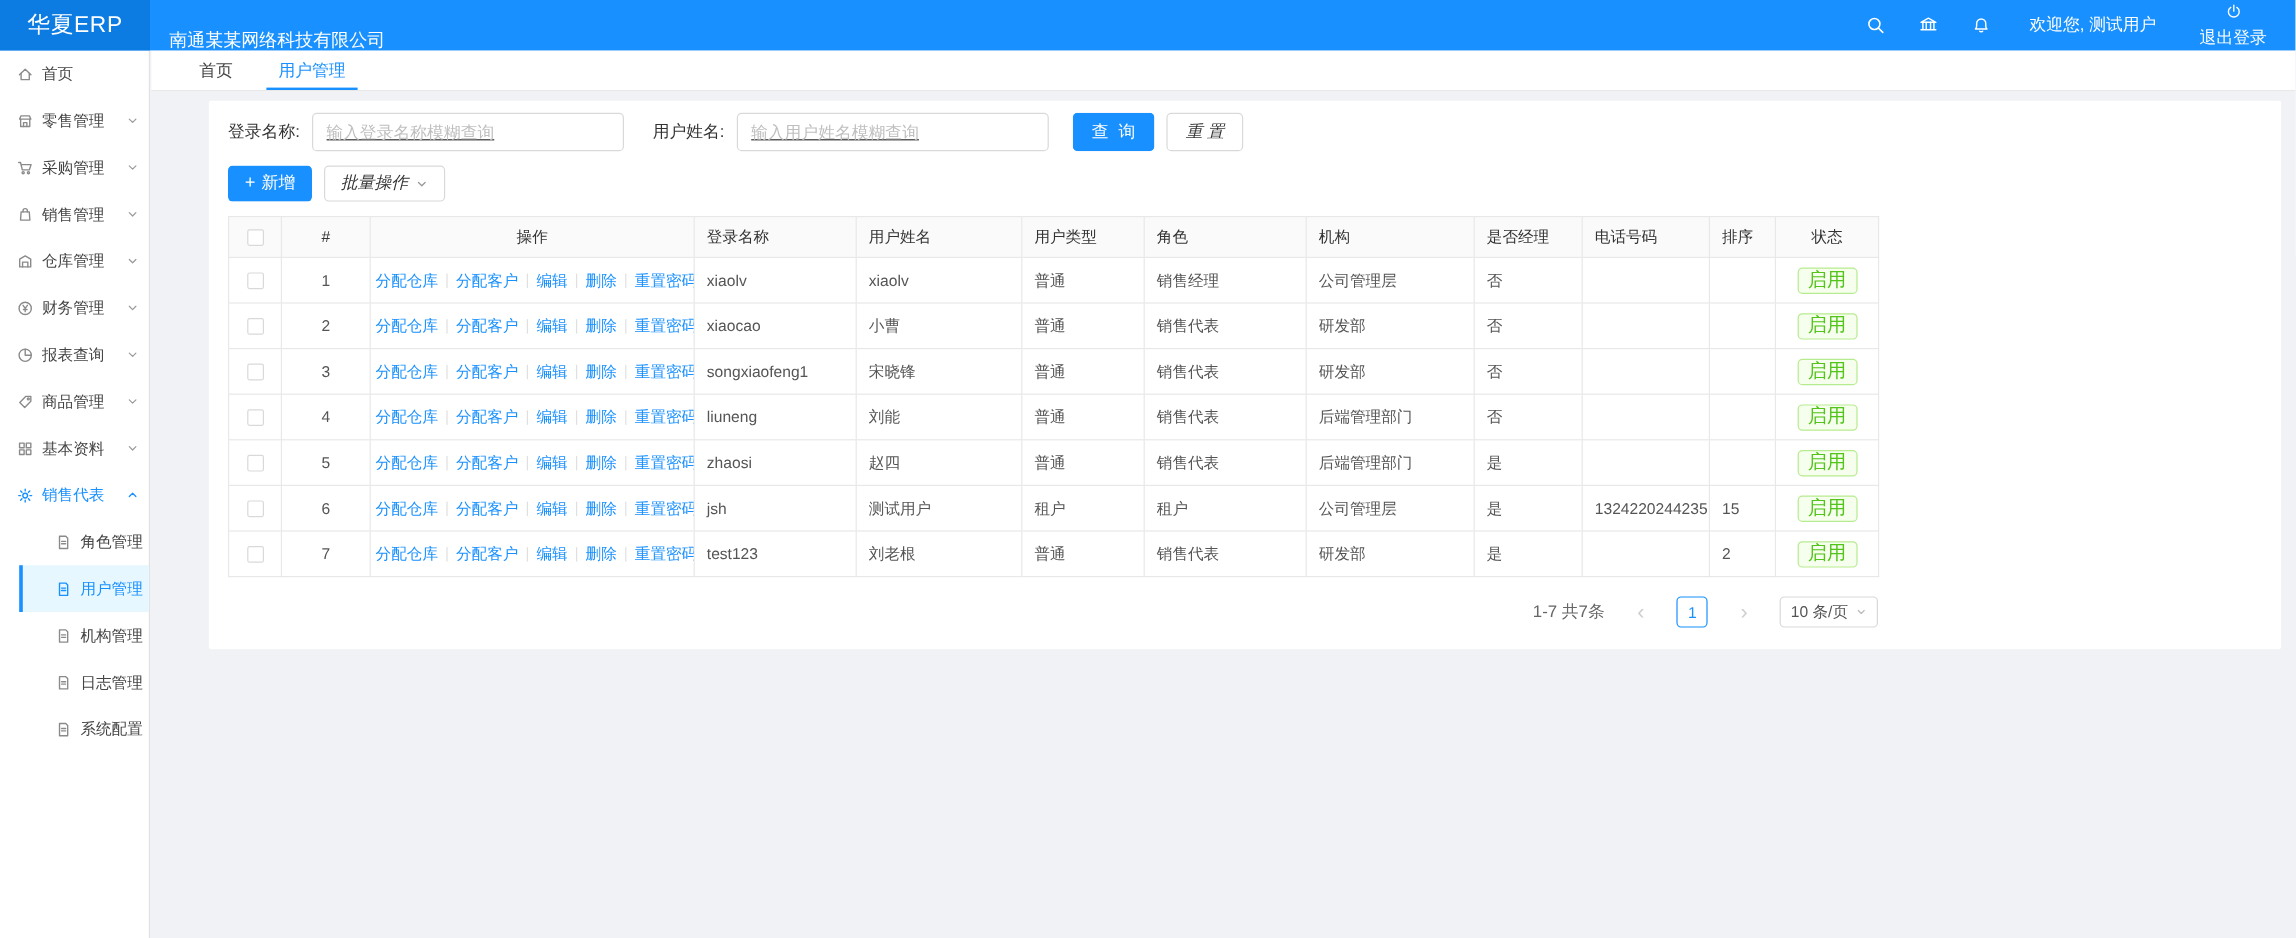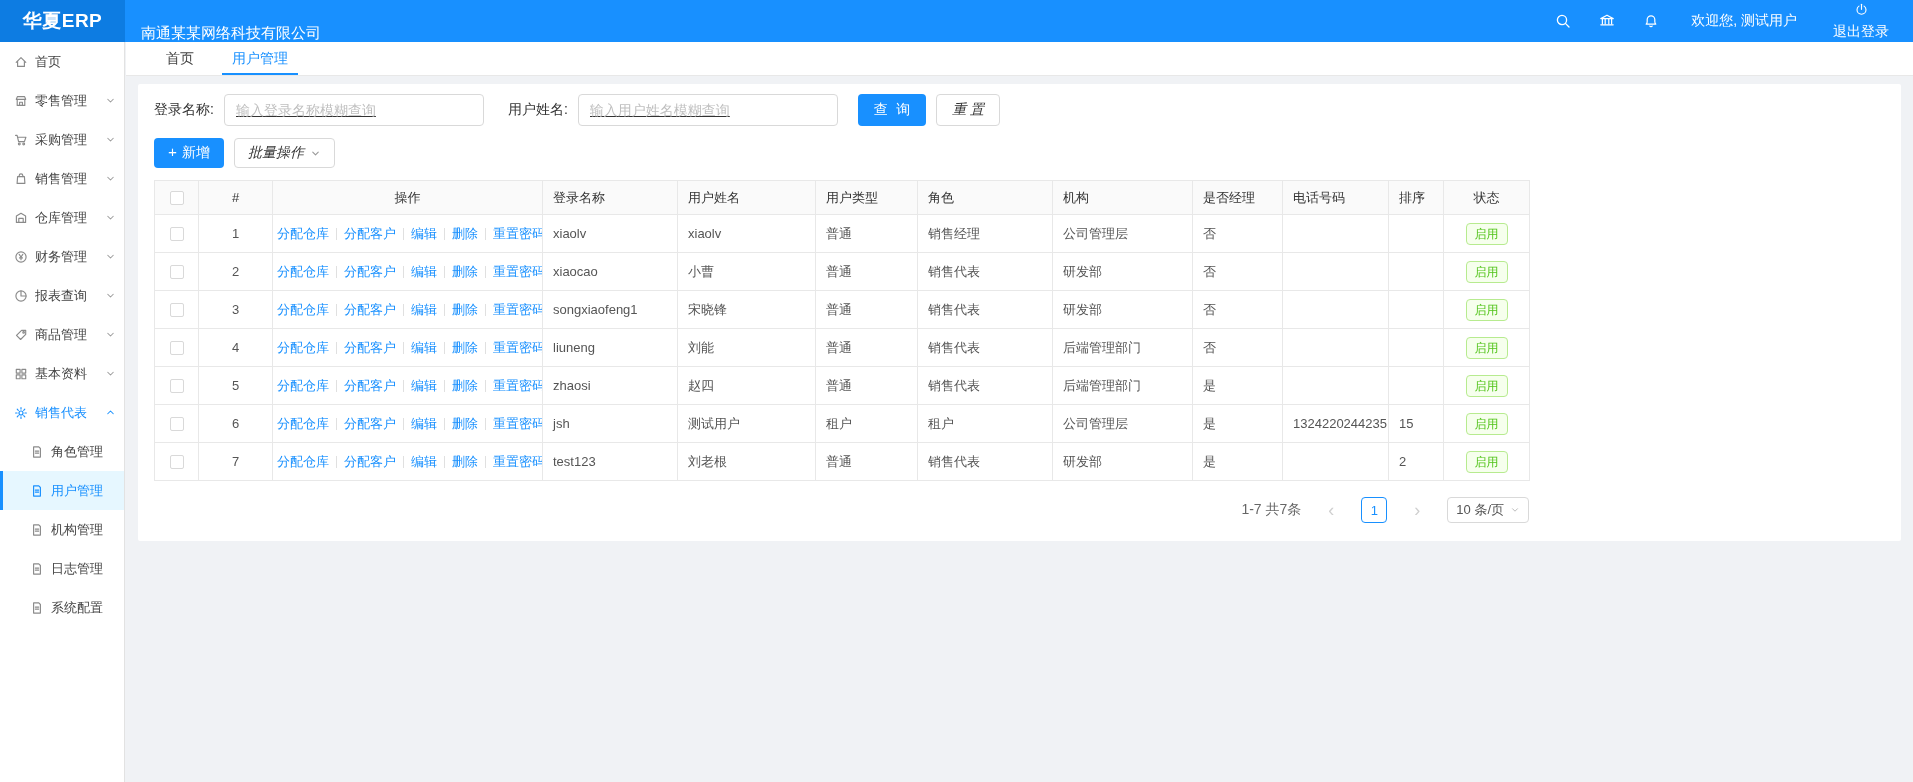--- a/index.html
+++ b/index.html
@@ -1,48 +1,48 @@
 <!DOCTYPE html>
 <html><head>
 <meta charset="utf-8">
 <style>
   *{margin:0;padding:0;box-sizing:border-box;}
   html,body{width:1913px;height:782px;overflow:hidden;}
   body{font-family:"Liberation Sans","DejaVu Sans",sans-serif;font-size:14px;color:#333;background:#f0f2f5;position:relative;}
 
   
   .app-header{position:absolute;top:0;left:0;right:0;height:42px;background:#1890ff;display:flex;align-items:center;z-index:100;}
-  .logo{width:125px;align-self:stretch;background:#0d7ce2;color:#fff;display:flex;align-items:center;justify-content:center;font-weight:bold;font-size:19px;letter-spacing:.5px;}
+  .logo{width:125px;align-self:stretch;background:#0d7ce2;color:#fff;display:flex;align-items:center;justify-content:center;font-weight:normal;font-size:19px;letter-spacing:.5px;}
   .company{margin-left:16px;color:#fff;font-size:15px;margin-top:24px;}
   .hdr-right{margin-left:auto;display:flex;align-items:center;padding-right:24px;color:#fff;}
   .hdr-icon{display:flex;align-items:center;margin-left:28px;cursor:pointer;}
   .welcome{margin-left:32px;font-size:14px;}
   .logout{display:flex;align-items:center;gap:6px;margin-left:36px;cursor:pointer;font-size:14px;flex-direction:column;}
 
   
   .sidebar{position:absolute;top:42px;left:0;bottom:0;width:125px;background:#fff;border-right:1px solid #e2e2e2;z-index:50;}
   .menu-item{height:39px;display:flex;align-items:center;padding:0 7px 0 13px;font-size:13px;color:#444;cursor:pointer;white-space:nowrap;}
   .mi-icon{width:15px;height:15px;margin-right:7px;color:#8a8a8a;flex:none;display:flex;align-items:center;justify-content:center;}
   .mi-label{flex:1;}
   .mi-chev{width:12px;height:12px;color:#9a9a9a;display:flex;align-items:center;}
   .menu-item.open{color:#1890ff;}
   .menu-item.open .mi-icon,.menu-item.open .mi-chev{color:#1890ff;}
-  .sub-item{height:39px;display:flex;align-items:center;padding-left:30px;font-size:13px;color:#444;cursor:pointer;white-space:nowrap;}
+  .sub-item{height:39px;display:flex;align-items:center;padding-left:30px;font-size:13px;color:#444;cursor:pointer;white-space:nowrap;margin-left:16px;}
   .sub-item .mi-icon{width:14px;height:14px;}
   .sub-item.active{background:#e6f7ff;color:#1890ff;box-shadow:inset 3px 0 0 #1890ff;}
   .sub-item.active .mi-icon{color:#1890ff;}
 
   
   .main{position:absolute;top:42px;left:126px;right:0;bottom:0;background:#f0f2f5;overflow:hidden;}
   .tabbar{height:34px;background:#fff;border-bottom:1px solid #e8e8e8;display:flex;padding-left:40px;}
   .tab{display:flex;align-items:center;margin-right:38px;font-size:14px;color:#444;position:relative;cursor:pointer;}
   .tab.active{color:#1890ff;}
   .tab.active::after{content:"";position:absolute;left:-10px;right:-10px;bottom:0;height:2px;background:#1890ff;}
 
-  .content{padding:8px 12px;}
+  .content{padding:8px 12px;margin-left:36px;}
   .card{background:#fff;border-radius:2px;padding:10px 16px 18px;min-height:452px;}
 
   .filter-row{display:flex;align-items:center;}
   .f-label{font-size:14px;color:#333;margin-right:10px;white-space:nowrap;}
   .f-input{width:260px;height:32px;border:1px solid #d9d9d9;border-radius:4px;padding:0 11px;font-size:14px;color:#333;outline:none;font-family:inherit;text-decoration:underline;}
   .f-input::placeholder{color:#bfbfbf;}
   .gap24{width:24px;flex:none;}
   .gap20{width:20px;flex:none;}
   .gap10{width:10px;flex:none;}
   .btn{height:32px;border-radius:4px;font-size:14px;display:inline-flex;align-items:center;justify-content:center;cursor:pointer;border:1px solid transparent;padding:0 15px;font-family:inherit;white-space:nowrap;}
@@ -57,21 +57,21 @@
   .tbl-wrap{margin-top:12px;}
   table{border-collapse:collapse;width:1375px;table-layout:fixed;font-size:13px;}
   th,td{border:1px solid #e8e8e8;height:38px;padding:0 10px;color:#555;overflow:hidden;white-space:nowrap;text-align:left;}
   th{background:#fafafa;color:#333;font-weight:normal;height:34px;}
   .c-center{text-align:center;}
   .c-check{text-align:center;padding:0;}
   .cb{width:14px;height:14px;border:1px solid #d9d9d9;border-radius:2px;background:#fff;display:inline-block;vertical-align:middle;cursor:pointer;}
   .c-ops{text-align:center;padding:0 4px;}
   .c-ops a{color:#1890ff;cursor:pointer;text-decoration:none;}
   .sep{display:inline-block;width:1px;height:12px;background:#e0e0e0;margin:0 7px;vertical-align:-2px;}
-  .badge{display:inline-block;height:22px;line-height:20px;padding:0 8px;font-size:12px;color:#52c41a;background:#f6ffed;border:1px solid #b7eb8f;border-radius:4px;}
+  .badge{display:inline-block;height:22px;line-height:20px;padding:0 8px;font-size:16px;color:#52c41a;background:#f6ffed;border:1px solid #b7eb8f;border-radius:4px;}
 
   
   .pager{display:flex;align-items:center;justify-content:flex-end;width:1375px;margin-top:16px;gap:24px;font-size:14px;color:#666;}
   .pg-arrow{color:#cfcfcf;font-size:18px;line-height:1;padding:0 3px;cursor:pointer;user-select:none;}
   .pg-page{min-width:26px;height:26px;border:1px solid #1890ff;border-radius:4px;color:#1890ff;display:inline-flex;align-items:center;justify-content:center;background:#fff;cursor:pointer;font-size:13px;}
   .pg-size{height:26px;border:1px solid #d9d9d9;border-radius:4px;background:#fff;display:inline-flex;align-items:center;padding:0 8px;gap:6px;color:#555;cursor:pointer;font-size:13px;}
   .pg-size .chev-sm{margin-left:0;color:#bbb;}
 </style>
 </head>
 <body>

